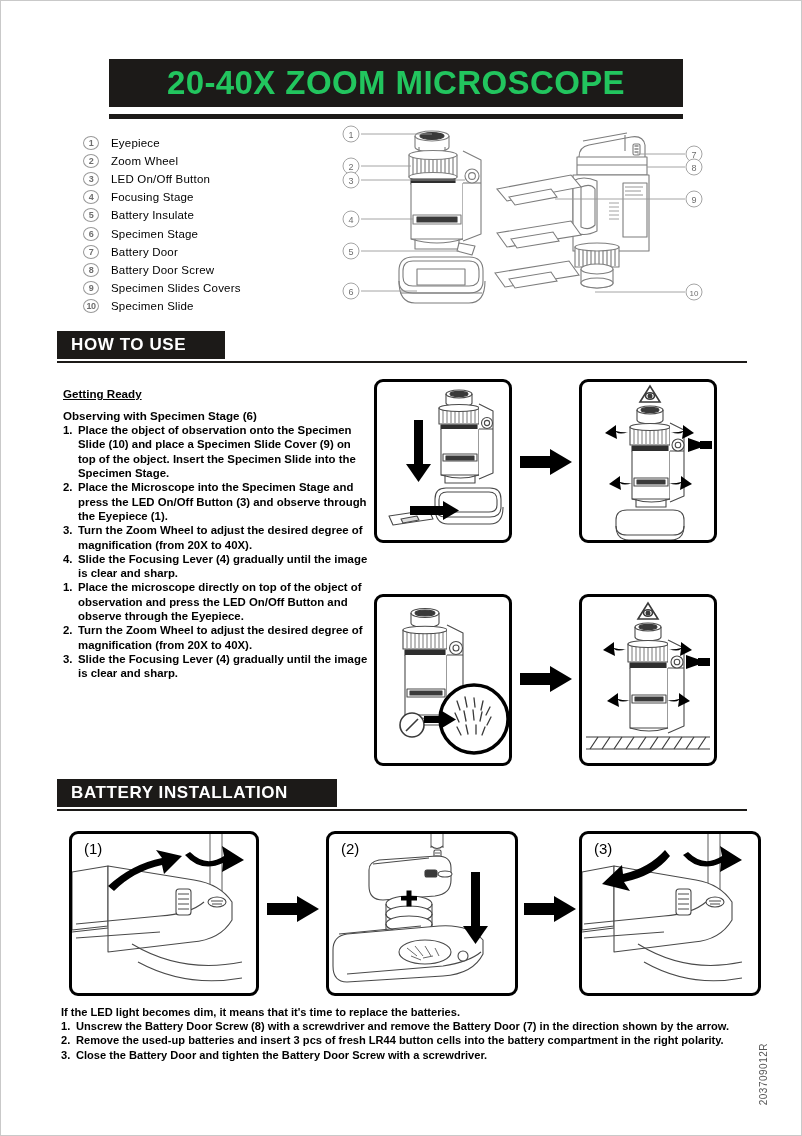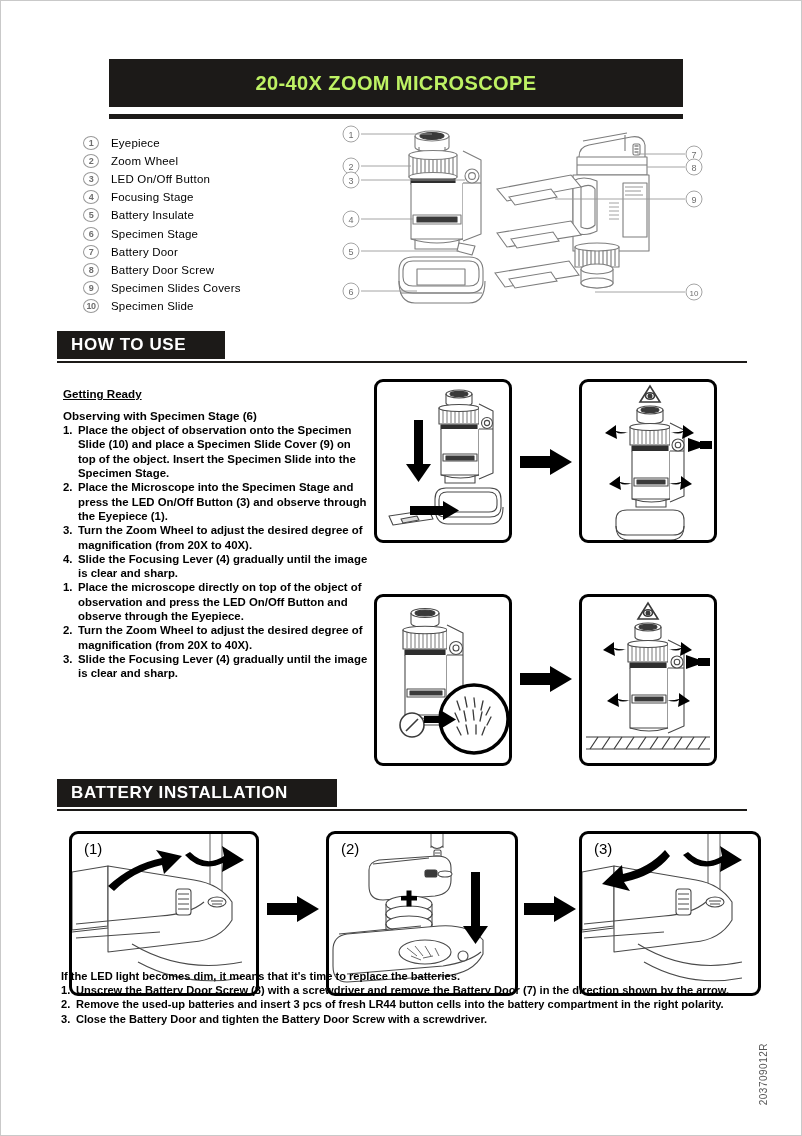--- a/index.html
+++ b/index.html
@@ -18,21 +18,21 @@
     border:1px solid #c9c9c9;
   }
 
   
   .title-block {
     position:absolute; left:108px; top:58px; width:574px; height:48px;
     background:#1c1a18;
     display:flex; align-items:center; justify-content:center;
   }
   .title-text {
-    color:#bef264; font-size:20px; font-weight:bold; letter-spacing:.4px;
+    color:#22c55e; font-size:33px; font-weight:bold; letter-spacing:.4px;
     white-space:nowrap;
   }
   .title-rule {
     position:absolute; left:108px; top:112px; width:574px; height:6px;
     background:#1c1a18; border-top:1px solid #fff;
   }
 
   
   .parts-list { position:absolute; left:82px; top:133px; width:250px; }
   .part-row { display:flex; align-items:center; height:18.1px; }
@@ -87,21 +87,21 @@
   #bpanel-1 { left:68px; top:830px; width:190px; height:165px; }
   #bpanel-2 { left:325px; top:830px; width:192px; height:165px; }
   #bpanel-3 { left:578px; top:830px; width:182px; height:165px; }
   .bp-label {
     position:absolute; left:12px; top:6px; font-size:15px; font-weight:normal; color:#000;
   }
   #bfa-1 { left:266px; top:895px; }
   #bfa-2 { left:523px; top:895px; }
 
   
-  .bat-notes { position:absolute; left:60px; top:968px; width:710px; }
+  .bat-notes { position:absolute; left:60px; top:1004px; width:710px; }
   .bat-notes .para, .bat-notes .num-item { font-size:11.1px; line-height:14.2px; }
 
   
   .vcode {
     position:absolute; left:757px; top:1042px;
     font-size:10px; color:#555; letter-spacing:.5px;
     writing-mode:vertical-rl; transform:rotate(180deg);
     transform-origin:center;
   }
   svg { display:block; }

